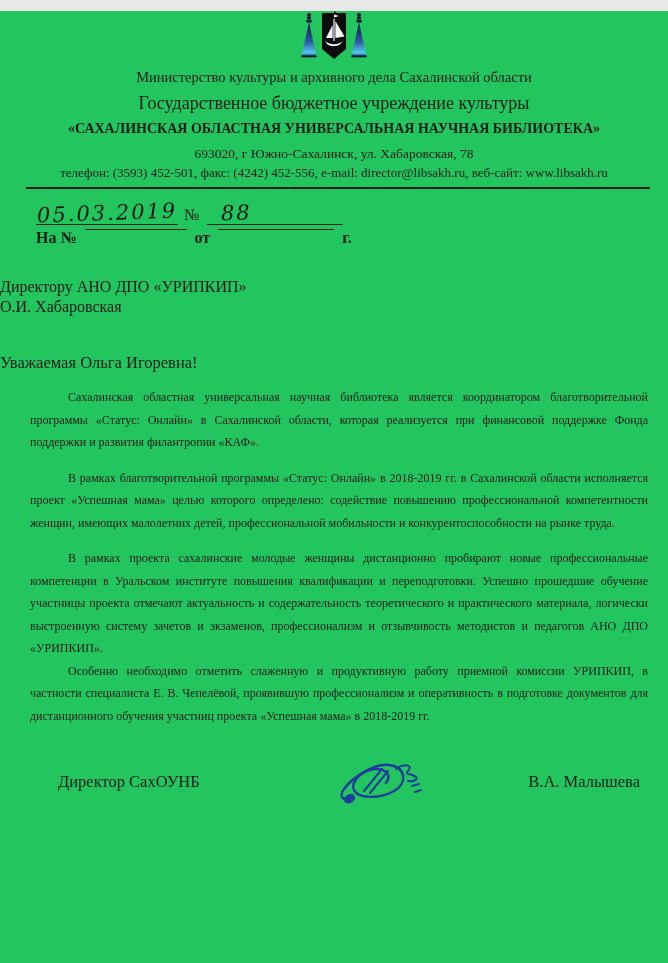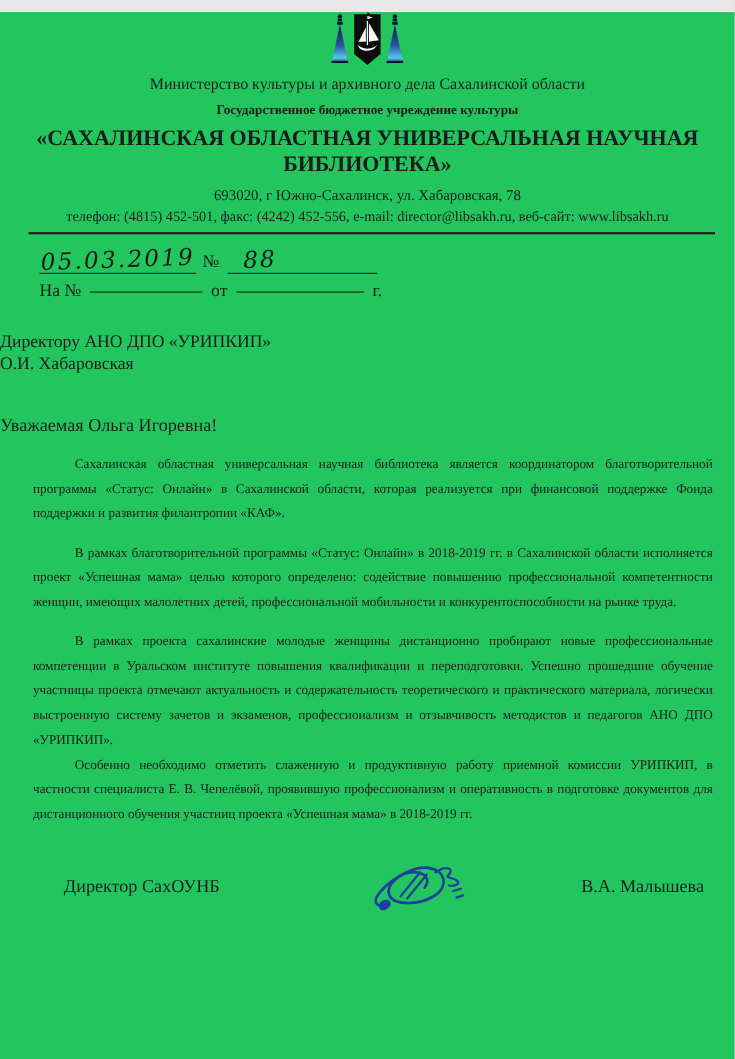--- a/index.html
+++ b/index.html
@@ -10,30 +10,30 @@
     margin: 11px auto;
     background: #22c55e;
     color: #1c1c1c;
     font-family: "Liberation Serif", serif;
     overflow: hidden;
   }
   
   .emblem-wrap { text-align: center; padding-top: 0; height: 50px; }
   .hdr { text-align: center; }
   .hdr-ministry { font-size: 14.5px; margin-top: 8px; }
-  .hdr-orgtype  { font-size: 12px; font-weight: bold; margin-top: 7px; }
-  .hdr-orgname  { font-size: 20px; font-weight: bold; margin-top: 7px; }
+  .hdr-orgtype  { font-size: 18px; font-weight: normal; margin-top: 7px; }
+  .hdr-orgname  { font-size: 14px; font-weight: bold; margin-top: 7px; }
   .hdr-address  { font-size: 13.5px; margin-top: 9px; }
   .hdr-contacts { font-size: 13px;   margin-top: 3px; }
   .rule { border: 0; border-top: 2.5px solid #1b1b1b; margin: 6px 18px 0 26px; }
 
   
   .ref { margin: 6px 0 0 36px; font-size: 16px; }
   .ref-row1 { display: flex; align-items: flex-end; height: 30px; }
-  .ref-row2 { display: flex; align-items: center; height: 24px; margin-top: 4px; }
+  .ref-row2 { display: flex; align-items: flex-start; height: 24px; margin-top: 4px; font-weight: bold; }
   .blank { display: inline-block; border-bottom: 1.5px solid #222; }
   .hand {
     display: inline-block;
     font-family: "DejaVu Serif", serif;
     font-style: italic;
     font-size: 21px;
     letter-spacing: 2px;
     transform: rotate(-2deg);
     color: #181818;
     line-height: 22px;
@@ -111,21 +111,21 @@
         <polygon points="34,3.5 39,5 34,6.5" fill="#f5f5f5"></polygon>
       </g>
     </svg>
   </div>
 
   <div class="hdr">
     <div class="hdr-ministry">Министерство культуры и архивного дела Сахалинской области</div>
     <div class="hdr-orgtype">Государственное бюджетное учреждение культуры</div>
     <div class="hdr-orgname">«САХАЛИНСКАЯ ОБЛАСТНАЯ УНИВЕРСАЛЬНАЯ НАУЧНАЯ БИБЛИОТЕКА»</div>
     <div class="hdr-address">693020, г Южно-Сахалинск, ул. Хабаровская, 78</div>
-    <div class="hdr-contacts">телефон: (4815) 452-501, факс: (4242) 452-556, e-mail: director@libsakh.ru, веб-сайт: www.libsakh.ru</div>
+    <div class="hdr-contacts">телефон: (3593) 452-501, факс: (4242) 452-556, e-mail: director@libsakh.ru, веб-сайт: www.libsakh.ru</div>
   </div>
 
   <hr class="rule">
 
   <div class="ref">
     <div class="ref-row1">
       <span class="blank blank-date"><span class="hand">05.03.2019</span></span>
       <span class="ref-no">№</span>
       <span class="blank blank-num"><span class="hand">88</span></span>
     </div>

